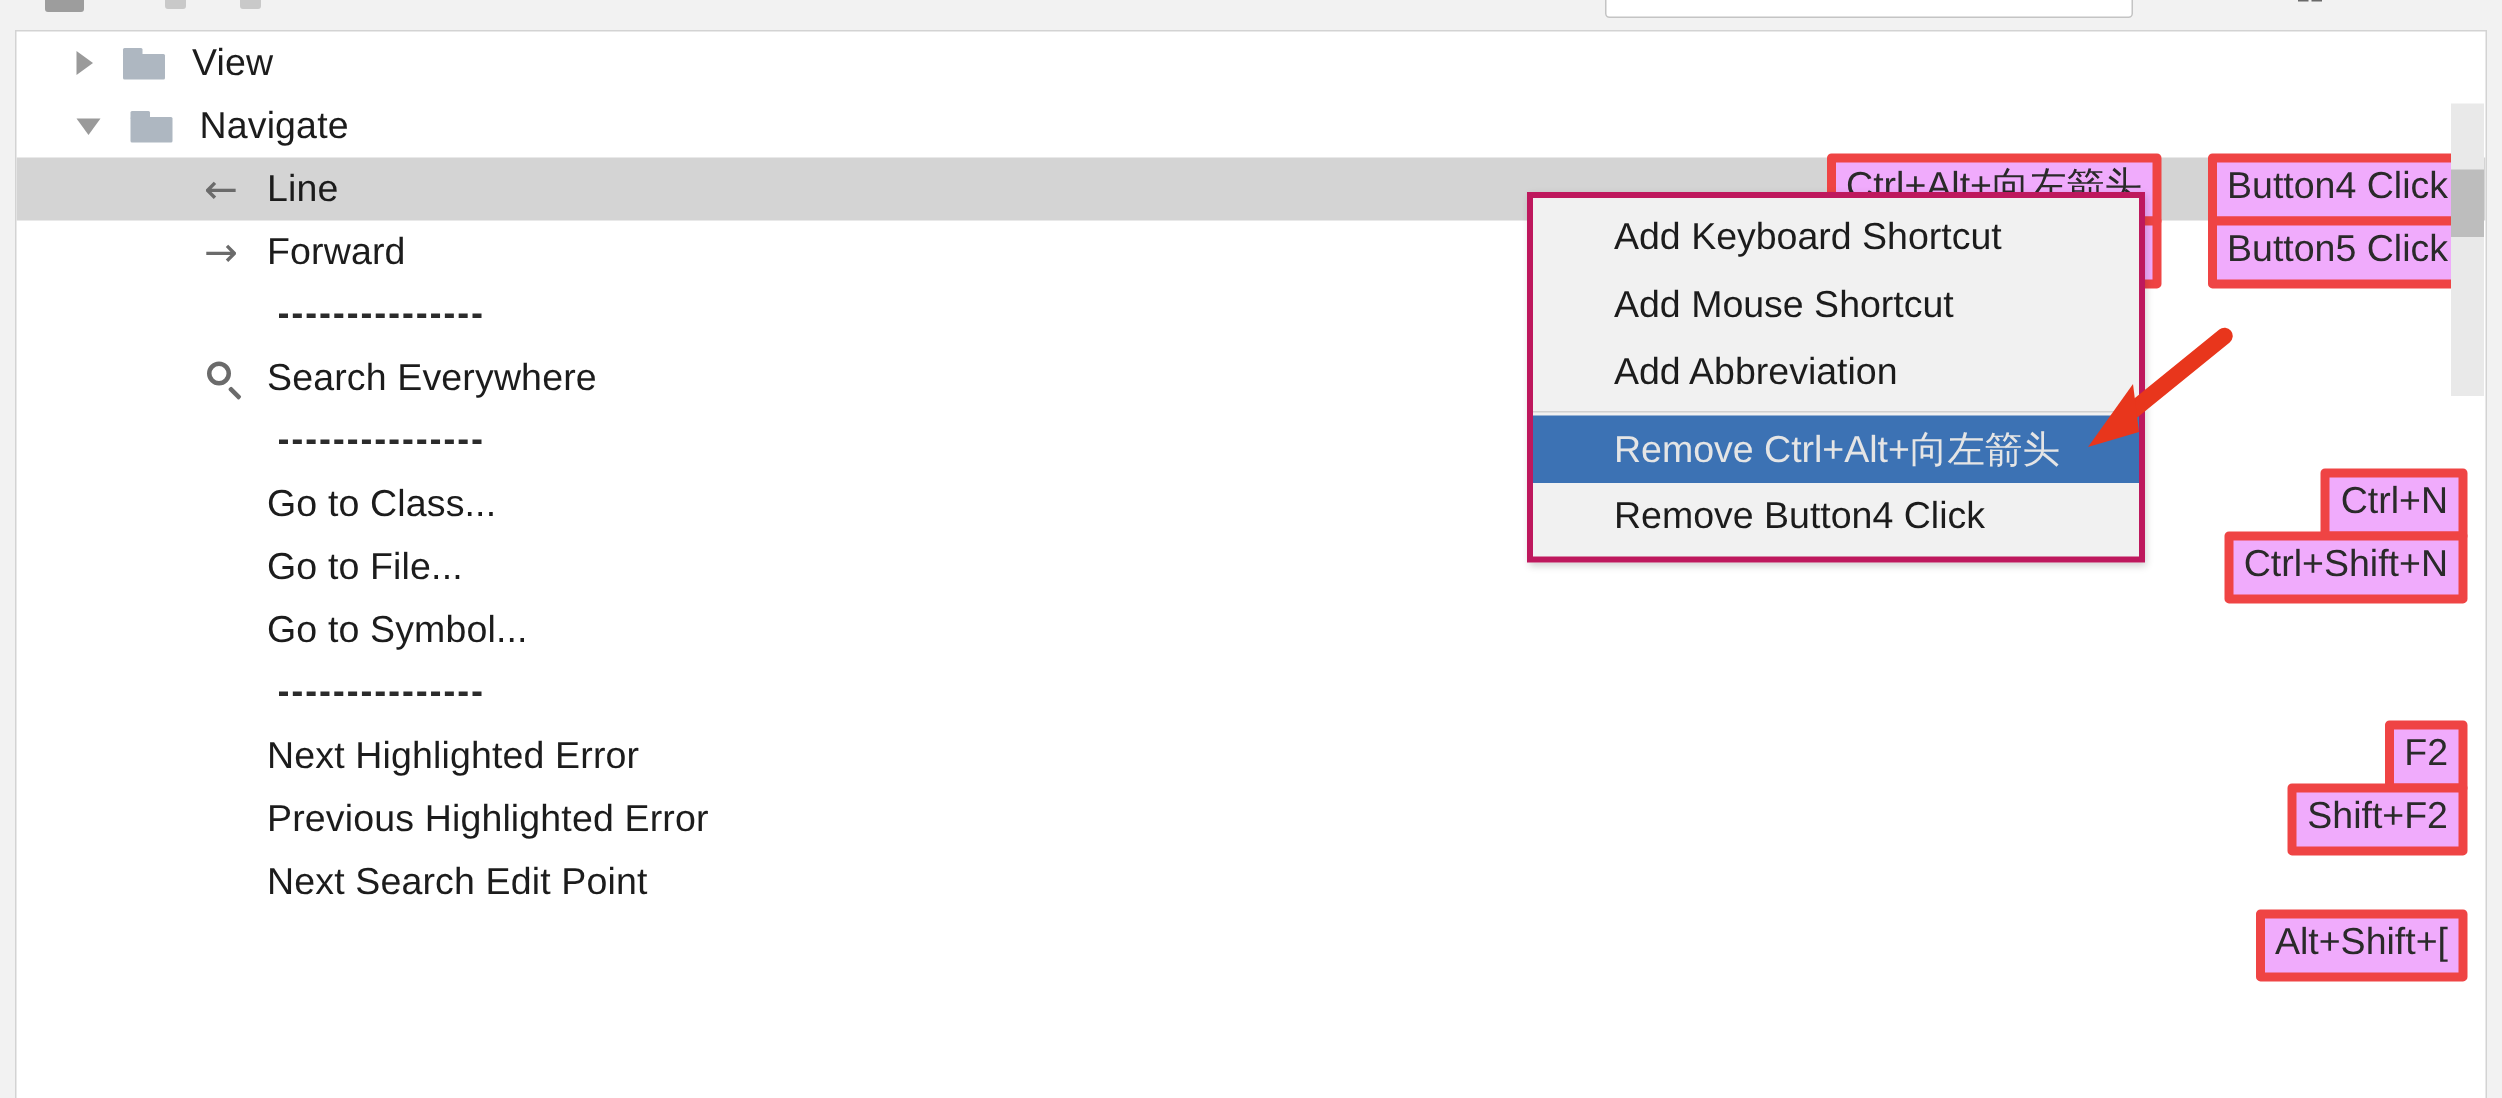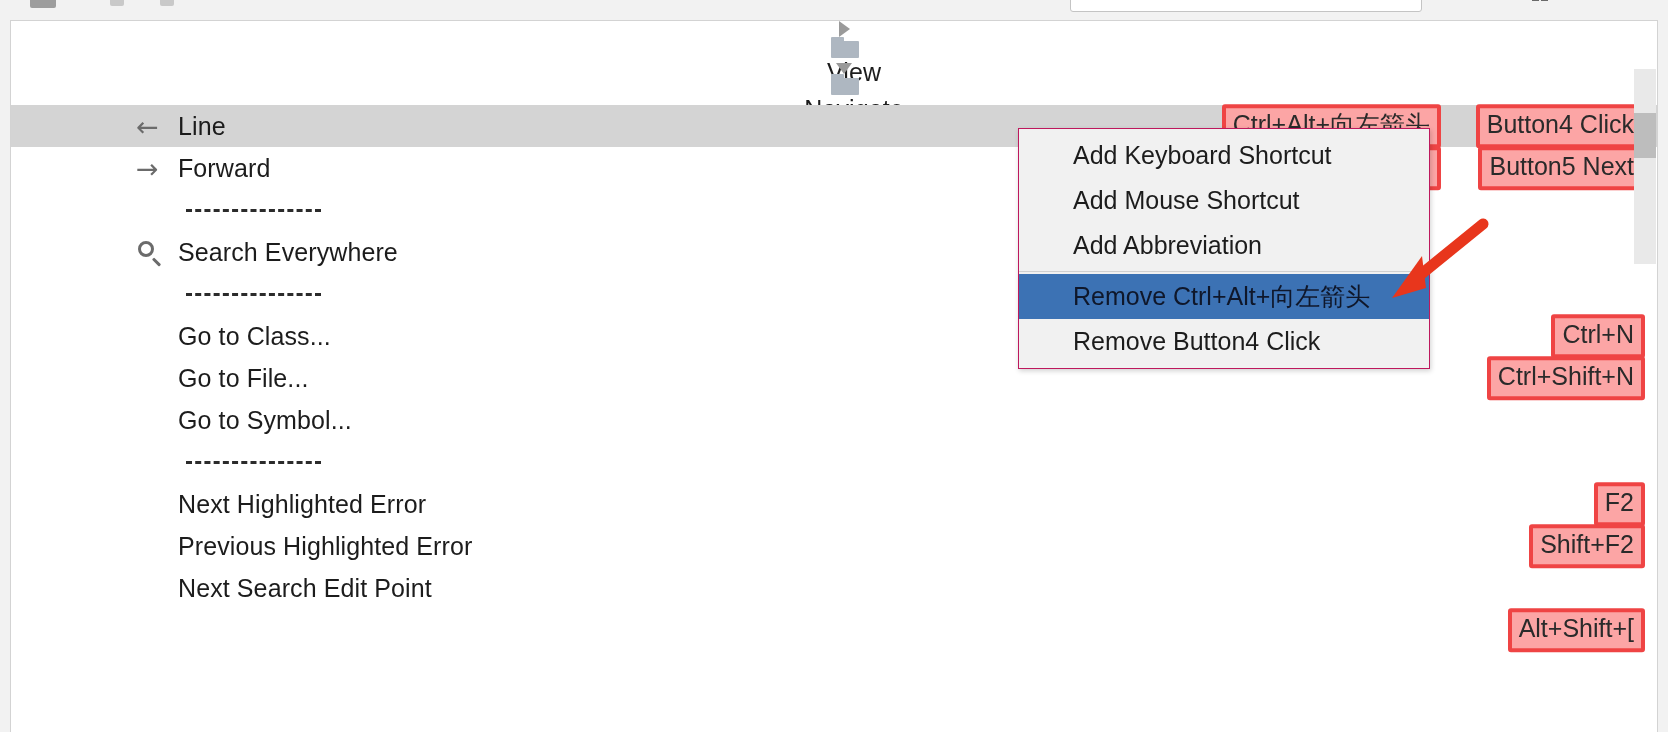--- a/index.html
+++ b/index.html
@@ -81,21 +81,21 @@
 
   .row {
     position: relative;
     height: 42px;
     display: flex;
     align-items: center;
     width: 100%;
   }
   .row.selected { background: #d4d4d4; }
 
-  .indent-0 { padding-left: 40px; flex-direction: column; }
+  .indent-0 { padding-left: 40px; }
   .indent-1 { padding-left: 125px; }
 
   .tri-right {
     width: 0; height: 0;
     border-top: 8px solid transparent;
     border-bottom: 8px solid transparent;
     border-left: 11px solid #9a9a9a;
     margin-right: 20px;
     flex: 0 0 auto;
   }
@@ -183,22 +183,22 @@
     width: 135px;
     border-top: 3px dashed #2b2b2b;
     height: 0;
   }
 
   .shortcut {
     position: absolute;
     right: 12px;
     top: 50%;
     transform: translateY(-50%);
-    background: #fca5a5;
-    border: 4px solid #ef4444;
+    background: #f0abfc;
+    border: 6px solid #ef4444;
     border-radius: 3px;
     padding: 2px 7px 4px 7px;
     font-size: 25px;
     color: #2a2a2a;
     white-space: nowrap;
     line-height: 1.18;
   }
   .shortcut.second { right: 216px; }
 
   
@@ -214,37 +214,37 @@
     width: 22px; height: 45px;
     background: #bdbdbd;
   }
 
   
   .ctx-menu {
     position: absolute;
     left: 1018px; top: 128px;
     width: 412px;
     background: #f1f1f1;
-    border: 1px solid #be185d;
+    border: 4px solid #be185d;
     box-shadow: 1px 2px 5px rgba(0,0,0,0.18);
     padding: 4px 0 4px 0;
     z-index: 20;
   }
   .ctx-item {
     height: 45px;
     display: flex;
     align-items: center;
     padding-left: 54px;
     font-size: 25px;
     color: #1c1c1c;
     white-space: nowrap;
   }
   .ctx-item.active {
     background: #3c72b4;
-    color: #0f172a;
+    color: #e5e5e5;
     text-align: right;
   }
   .ctx-sep {
     height: 1px;
     background: #d0d0d0;
     margin: 3px 0 2px 0;
   }
 
   
   .red-arrow {
@@ -293,21 +293,21 @@
         <div class="row selected indent-1">
           <div class="arrow-icon">←</div>
           <span class="label">Line</span>
           <span class="shortcut second">Ctrl+Alt+向左箭头</span>
           <span class="shortcut">Button4 Click</span>
         </div>
         <div class="row indent-1">
           <div class="arrow-icon">→</div>
           <span class="label">Forward</span>
           <span class="shortcut second">Ctrl+Alt+向右箭头</span>
-          <span class="shortcut">Button5 Next</span>
+          <span class="shortcut">Button5 Click</span>
         </div>
         <div class="separator-row">
           <div class="dashes"></div>
         </div>
         <div class="row indent-1">
           <div class="search-icon">
             <div class="circ"></div>
             <div class="handle"></div>
           </div>
           <span class="label">Search Everywhere</span>

